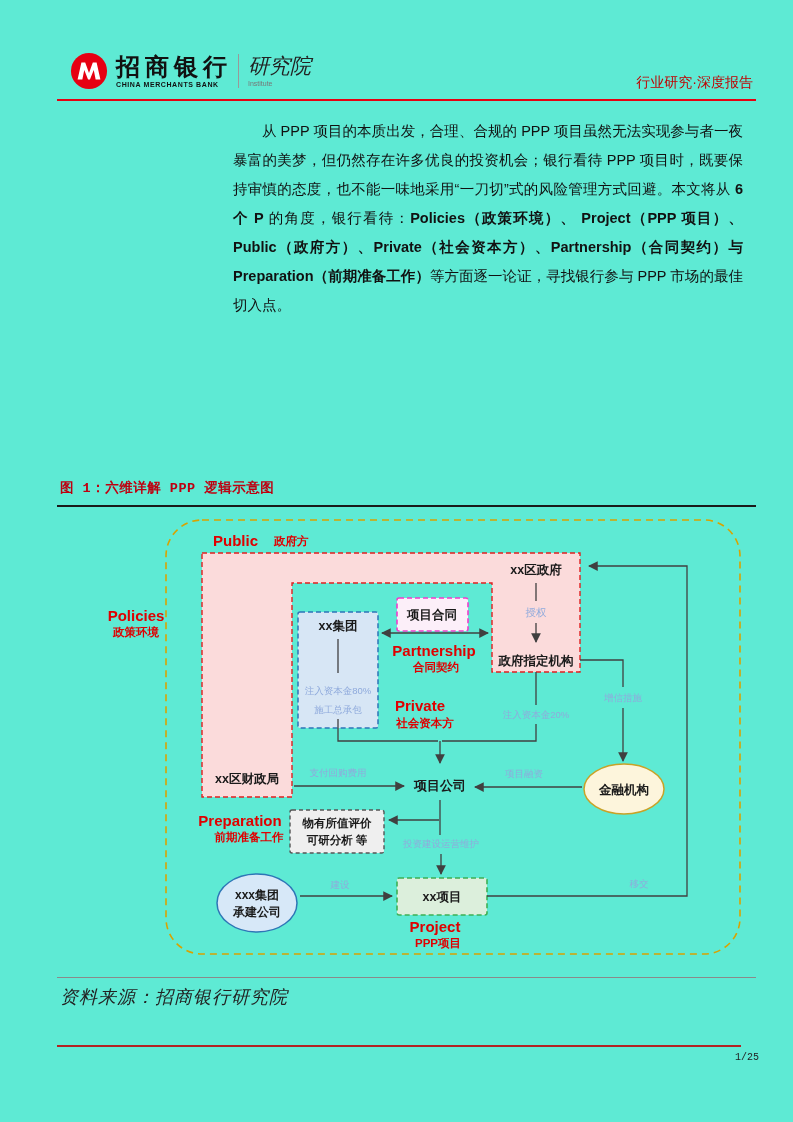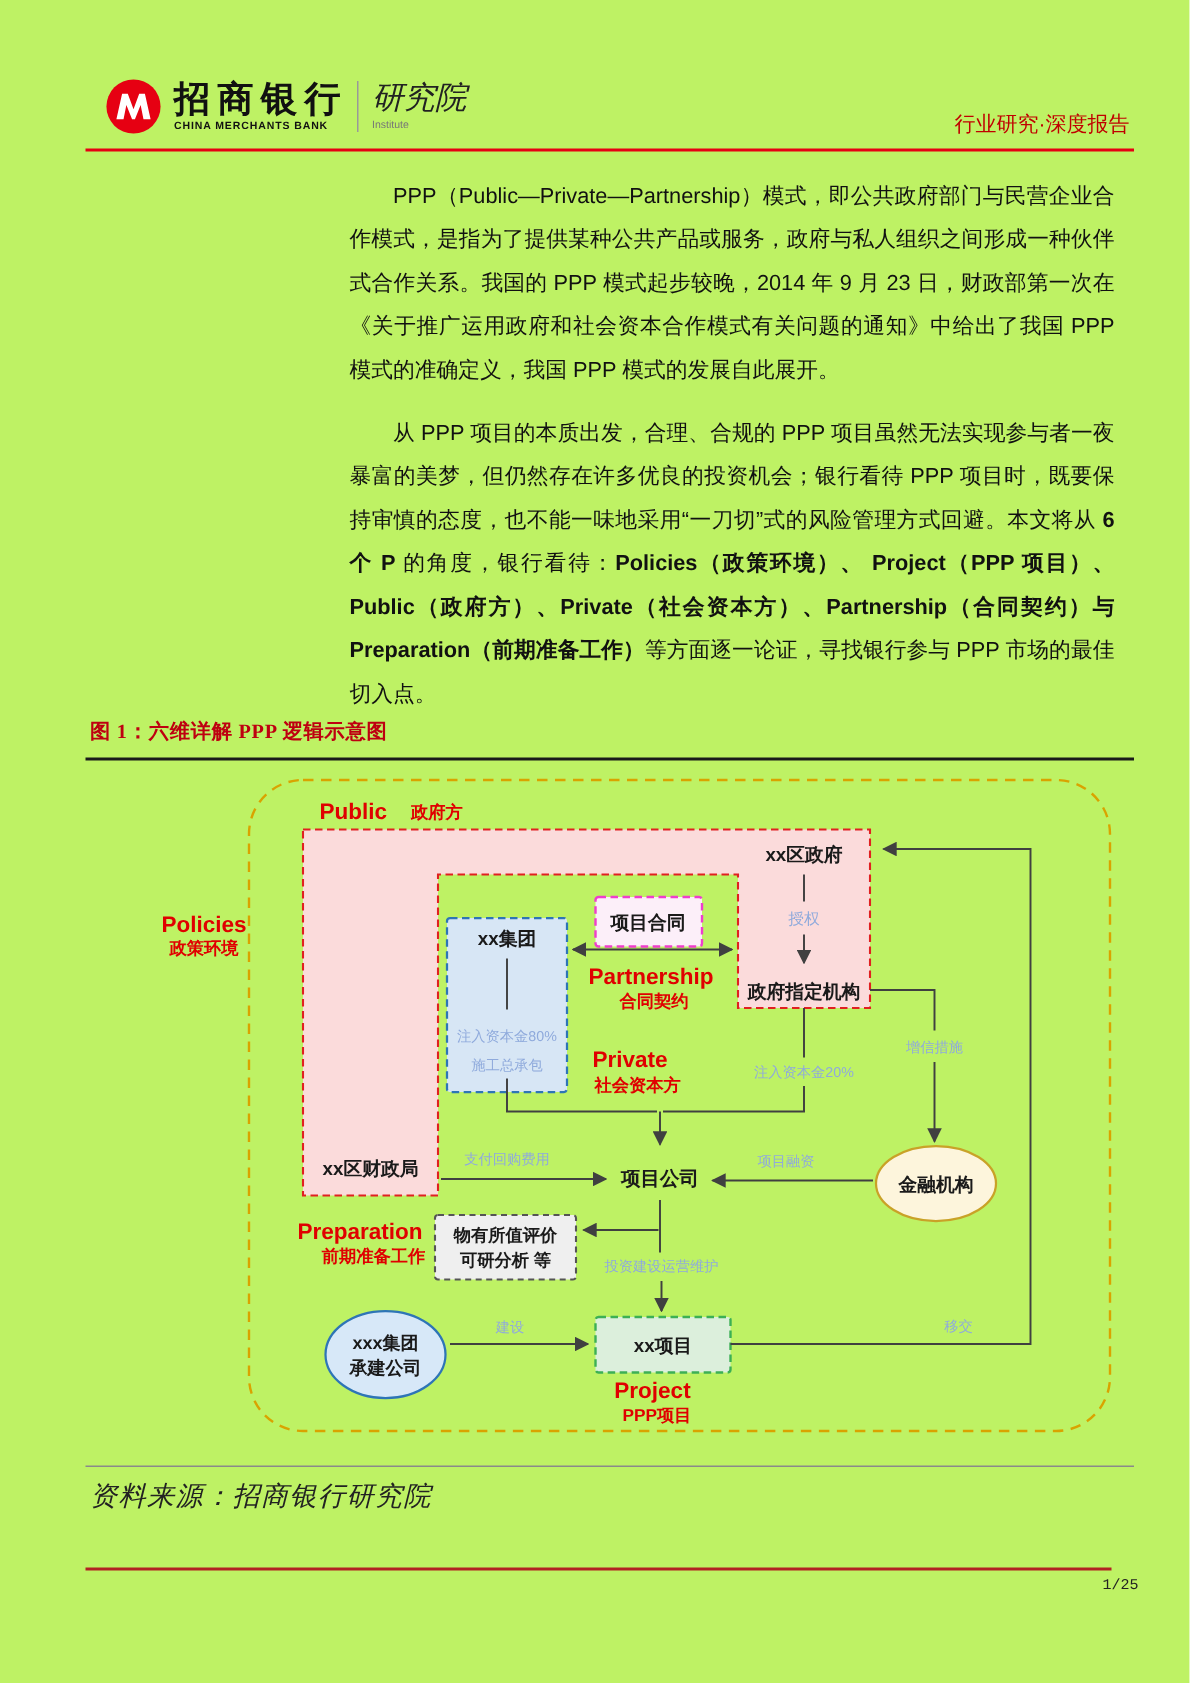--- a/index.html
+++ b/index.html
@@ -1,18 +1,18 @@
 <!DOCTYPE html>
 <html><head>
 <meta charset="utf-8">
 <style>
   * { box-sizing: border-box; }
   html,body { margin:0; padding:0; background:#fff; }
   .page {
-    position:relative; width:793px; height:1122px; background:#bef264;
+    position:relative; width:793px; height:1122px; background:#5eead4;
     font-family:"Liberation Sans", sans-serif; overflow:hidden;
   }
   
   .hdr-logo { position:absolute; left:70px; top:52px; display:flex; align-items:center; }
   .logo-circle { width:38px; height:38px; }
   .logo-cn-block { margin-left:8px; }
   .logo-bank-cn { font-size:24px; font-weight:bold; color:#111; letter-spacing:5px; line-height:24px; font-family:"Liberation Serif",serif; }
   .logo-bank-en { font-size:7px; font-weight:bold; color:#111; letter-spacing:0.6px; margin-top:2px; }
   .logo-div { width:1px; height:34px; background:#999; margin:0 9px 0 6px; }
   .logo-inst-cn { font-size:21px; color:#222; line-height:22px;font-style:italic; }
@@ -22,21 +22,21 @@
   
   .bodytext {
     position:absolute; left:233px; top:117px; width:510px;
     font-size:14.5px; line-height:29px; color:#111; text-align:justify;
   }
   .bodytext p { margin:0 0 13px 0; text-indent:2em; }
   .bodytext b { font-weight:bold; }
   
   .fig-title {
     position:absolute; left:60px; top:479px; font-size:13.5px; font-weight:bold;
-    color:#BE0010; font-family:Liberation Serif, serif; letter-spacing:0.5px;
+    color:#BE0010; font-family:Liberation Mono, monospace; letter-spacing:0.5px;
   }
   .fig-rule-top { position:absolute; left:57px; top:505px; width:699px; height:2px; background:#1a1a1a; }
   .fig-rule-bottom { position:absolute; left:57px; top:977px; width:699px; height:1px; background:#8a8a8a; }
   .fig-svg { position:absolute; left:60px; top:513px; }
   .fig-source {
     position:absolute; left:60px; top:985px; font-size:18px; color:#222;
     font-family:"Liberation Serif",serif; font-style:italic; letter-spacing:1px;
   }
   
   .ftr-rule { position:absolute; left:57px; top:1045px; width:684px; height:2px; background:#B22222; }
@@ -65,21 +65,20 @@
     <div class="logo-div"></div>
     <div>
       <div class="logo-inst-cn">研究院</div>
       <div class="logo-inst-en">Institute</div>
     </div>
   </div>
   <div class="hdr-type">行业研究·深度报告</div>
   <div class="hdr-rule"></div>
 
   <div class="bodytext">
-    <p><span>PPP（Public—Private—Partnership）模式，即公共政府部门与民营企业合作模式，是指为了提供某种公共产品或服务，政府与私人组织之间形成一种伙伴式合作关系。我国的 PPP 模式起步较晚，2014 年 9 月 23 日，财政部第一次在《关于推广运用政府和社会资本合作模式有关问题的通知》中给出了我国 PPP 模式的准确定义，我国 PPP 模式的发展自此展开。</span></p>
     <p><span>从 PPP 项目的本质出发，合理、合规的 PPP 项目虽然无法实现参与者一夜暴富的美梦，但仍然存在许多优良的投资机会；银行看待 PPP 项目时，既要保持审慎的态度，也不能一味地采用“一刀切”式的风险管理方式回避。本文将从 </span><b>6 个 P</b><span> 的角度，银行看待：</span><b>Policies（政策环境）、 Project（PPP 项目）、Public（政府方）、Private（社会资本方）、Partnership（合同契约）与 Preparation（前期准备工作）</b><span>等方面逐一论证，寻找银行参与 PPP 市场的最佳切入点。</span></p>
   </div>
 
   <div class="fig-title">图 1：六维详解 PPP 逻辑示意图</div>
   <div class="fig-rule-top"></div>
 
   <svg class="fig-svg" width="695" height="462" viewBox="0 0 695 462">
     <defs>
       <marker id="ar" viewBox="0 0 10 10" refX="9" refY="5" markerWidth="7.5" markerHeight="7.5" orient="auto-start-reverse">
         <path d="M0,0 L10,5 L0,10 z" fill="#404040"></path>

